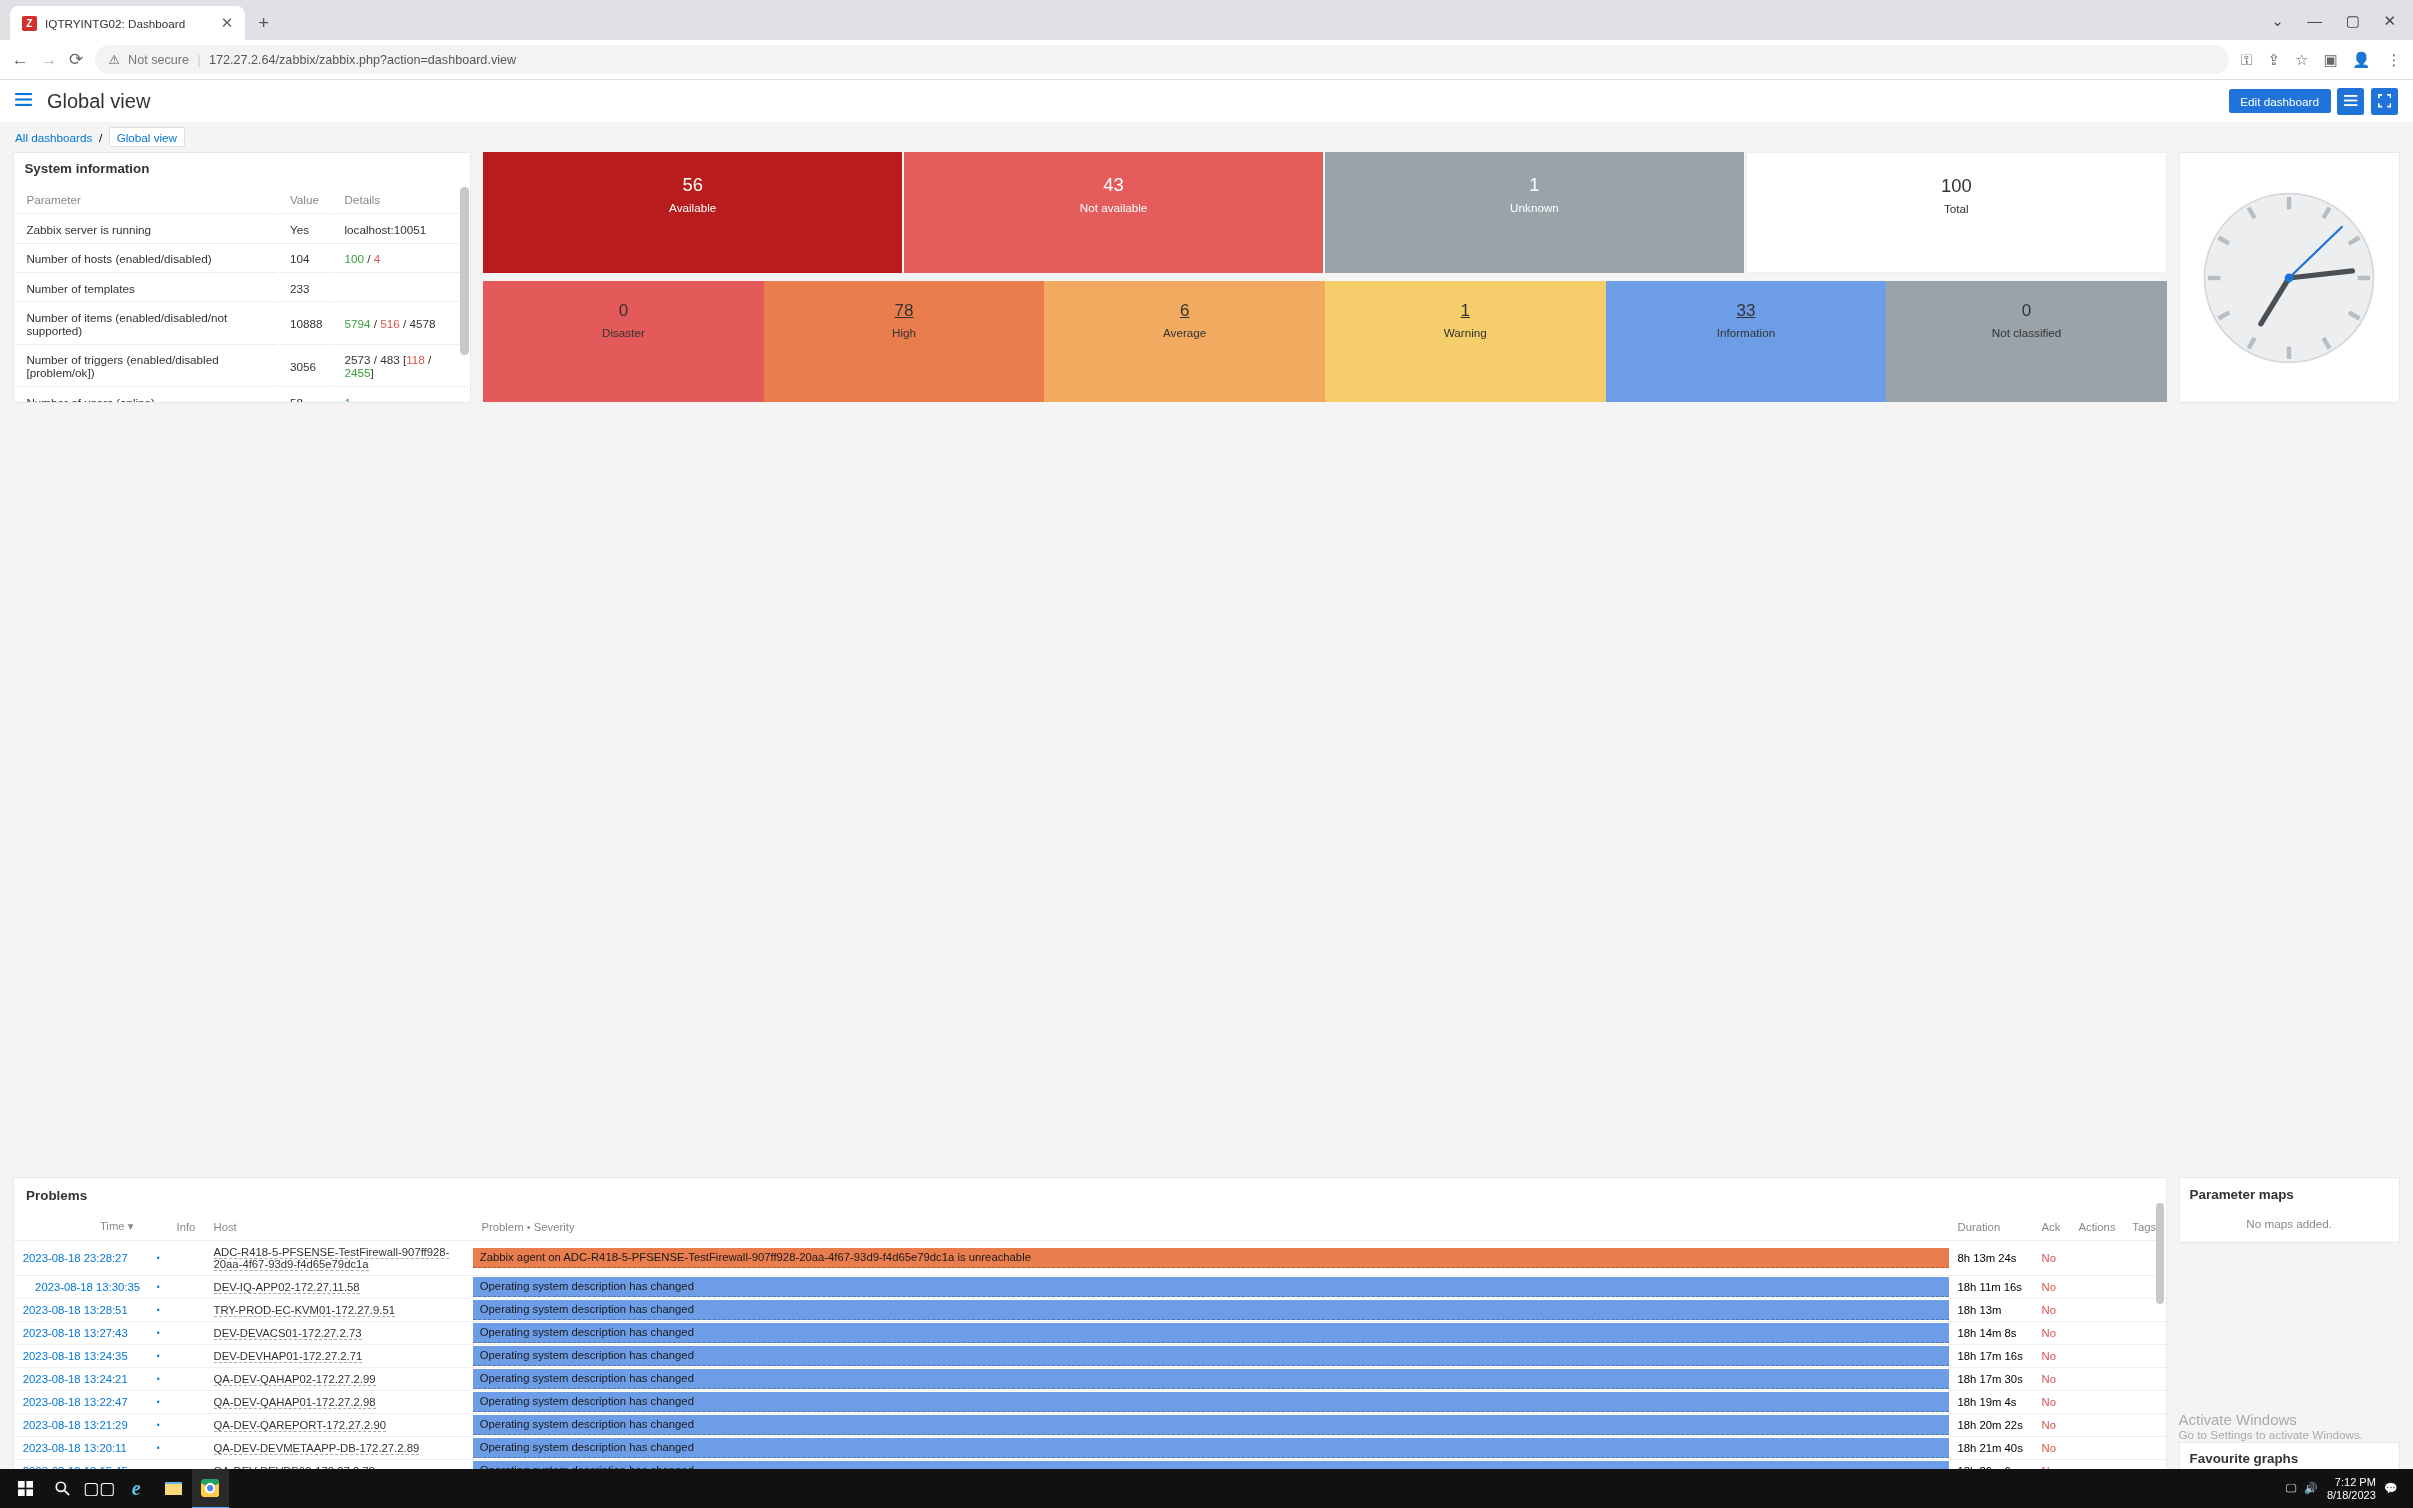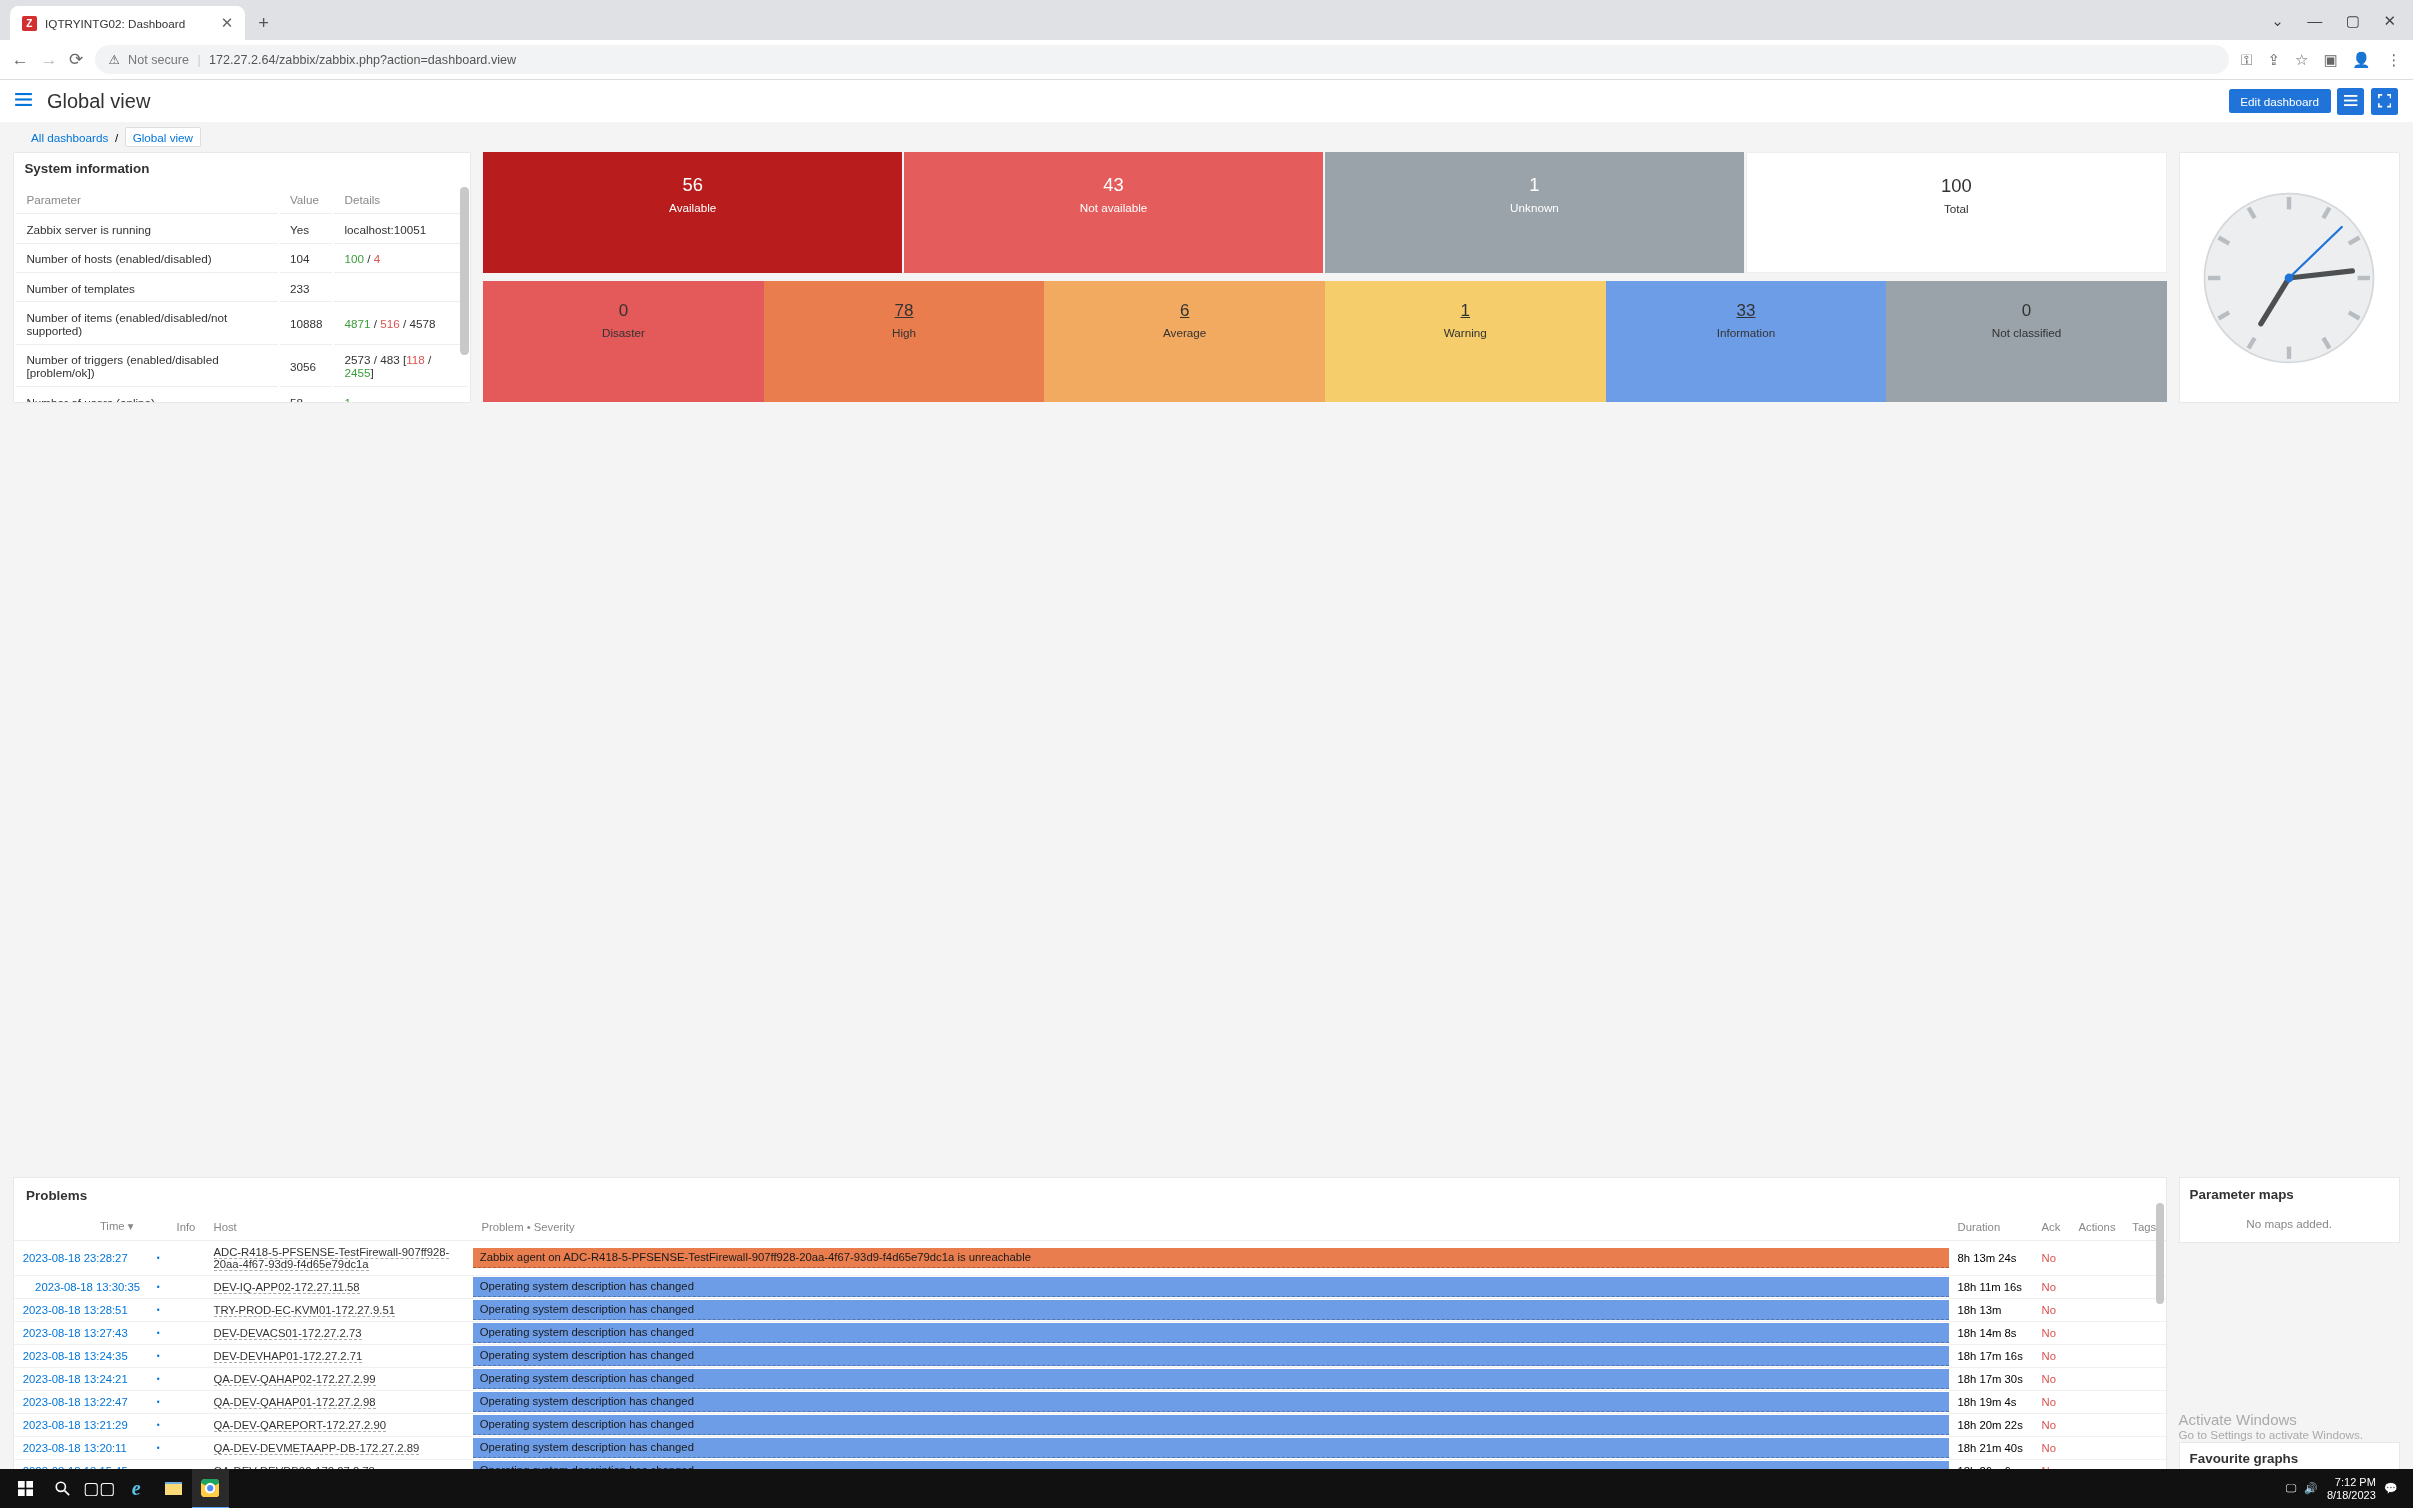--- a/index.html
+++ b/index.html
@@ -22,21 +22,21 @@
 
 
 .z-header { background: #fff; height: 42px; display: flex; align-items: center; padding: 0 15px; gap: 15px; }
 .z-menu-icon { color: #0275d8; fill: #0275d8; cursor: pointer;}
 .z-title { font-size: 20px; color: #333; }
 .z-header-right { margin-left: auto; display: flex; gap: 6.7px; align-items: center; }
 .btn-blue { background: #1f73d9; color: #fff; padding: 5.9px 11.7px; border-radius: 2.5px; font-size: 11.7px; cursor: pointer; border: none; }
 .icon-blue-box { background: #1f73d9; color: #fff; width: 27px; height: 27px; border-radius: 2.5px; display: flex; align-items: center; justify-content: center; cursor: pointer; }
 
 
-.breadcrumb-bar { height: 30px; padding: 0 15px; display: flex; align-items: center; font-size: 11.7px; gap: 6.7px; margin-left: 16px; }
+.breadcrumb-bar { height: 30px; padding: 0 15px; display: flex; align-items: center; font-size: 11.7px; gap: 6.7px; }
 .breadcrumb-bar a { color: #0275d8; text-decoration: none; }
 .bc-current { background: #fff; border: 0.8px solid #ddd; padding: 2.5px 6.7px; border-radius: 1.7px; color: #0275d8; }
 
 
 .dash { padding: 0 13.4px; display: flex; gap: 11.7px; height: calc(100vh - 40px - 40px - 42px - 30px - 39px); }
 .col-left { width: 458px; display: flex; flex-direction: column; gap: 8.4px; }
 .col-mid { flex: 1; display: flex; flex-direction: column; gap: 8.4px; }
 .col-right { width: 221px; display: flex; flex-direction: column; gap: 8.4px; }
 
 .widget { background: #fff; border: 0.8px solid #e8e8e8; border-radius: 1.7px; }
@@ -200,21 +200,21 @@
     <td><span class="green">100</span> / <span class="red">4</span></td>
             </tr>
             <tr>
               <td>Number of templates</td>
     <td class="">233</td>
     <td></td>
             </tr>
             <tr>
               <td>Number of items (enabled/disabled/not supported)</td>
     <td class="">10888</td>
-    <td><span class="green">4871</span> / <span class="red">516</span> / 4578</td>
+    <td><span class="green">5794</span> / <span class="red">516</span> / 4578</td>
             </tr>
             <tr>
               <td>Number of triggers (enabled/disabled [problem/ok])</td>
     <td class="">3056</td>
     <td>2573 / 483 [<span class="red">118</span> / <span class="green">2455</span>]</td>
             </tr>
             <tr>
               <td>Number of users (online)</td>
     <td class="">58</td>
     <td><span class="green">1</span></td>

